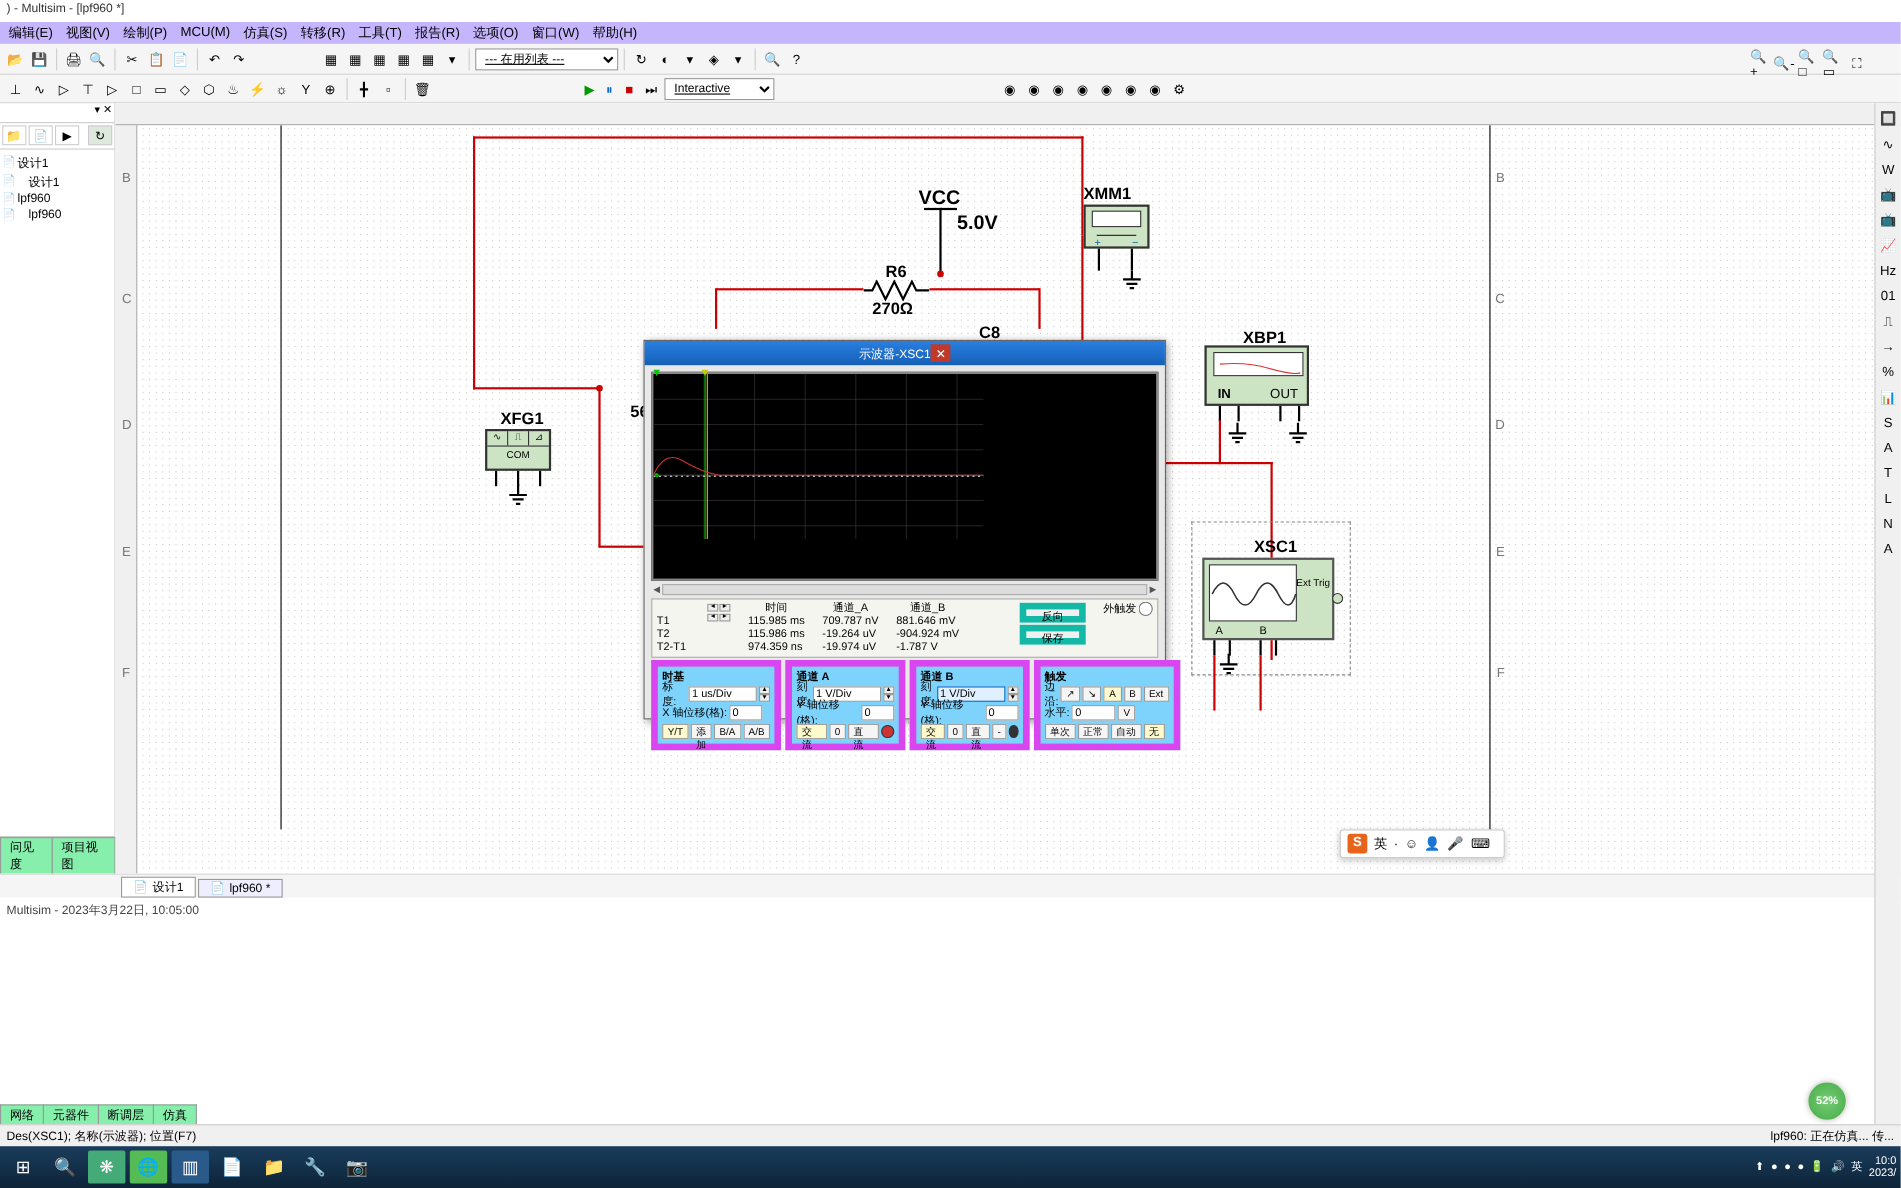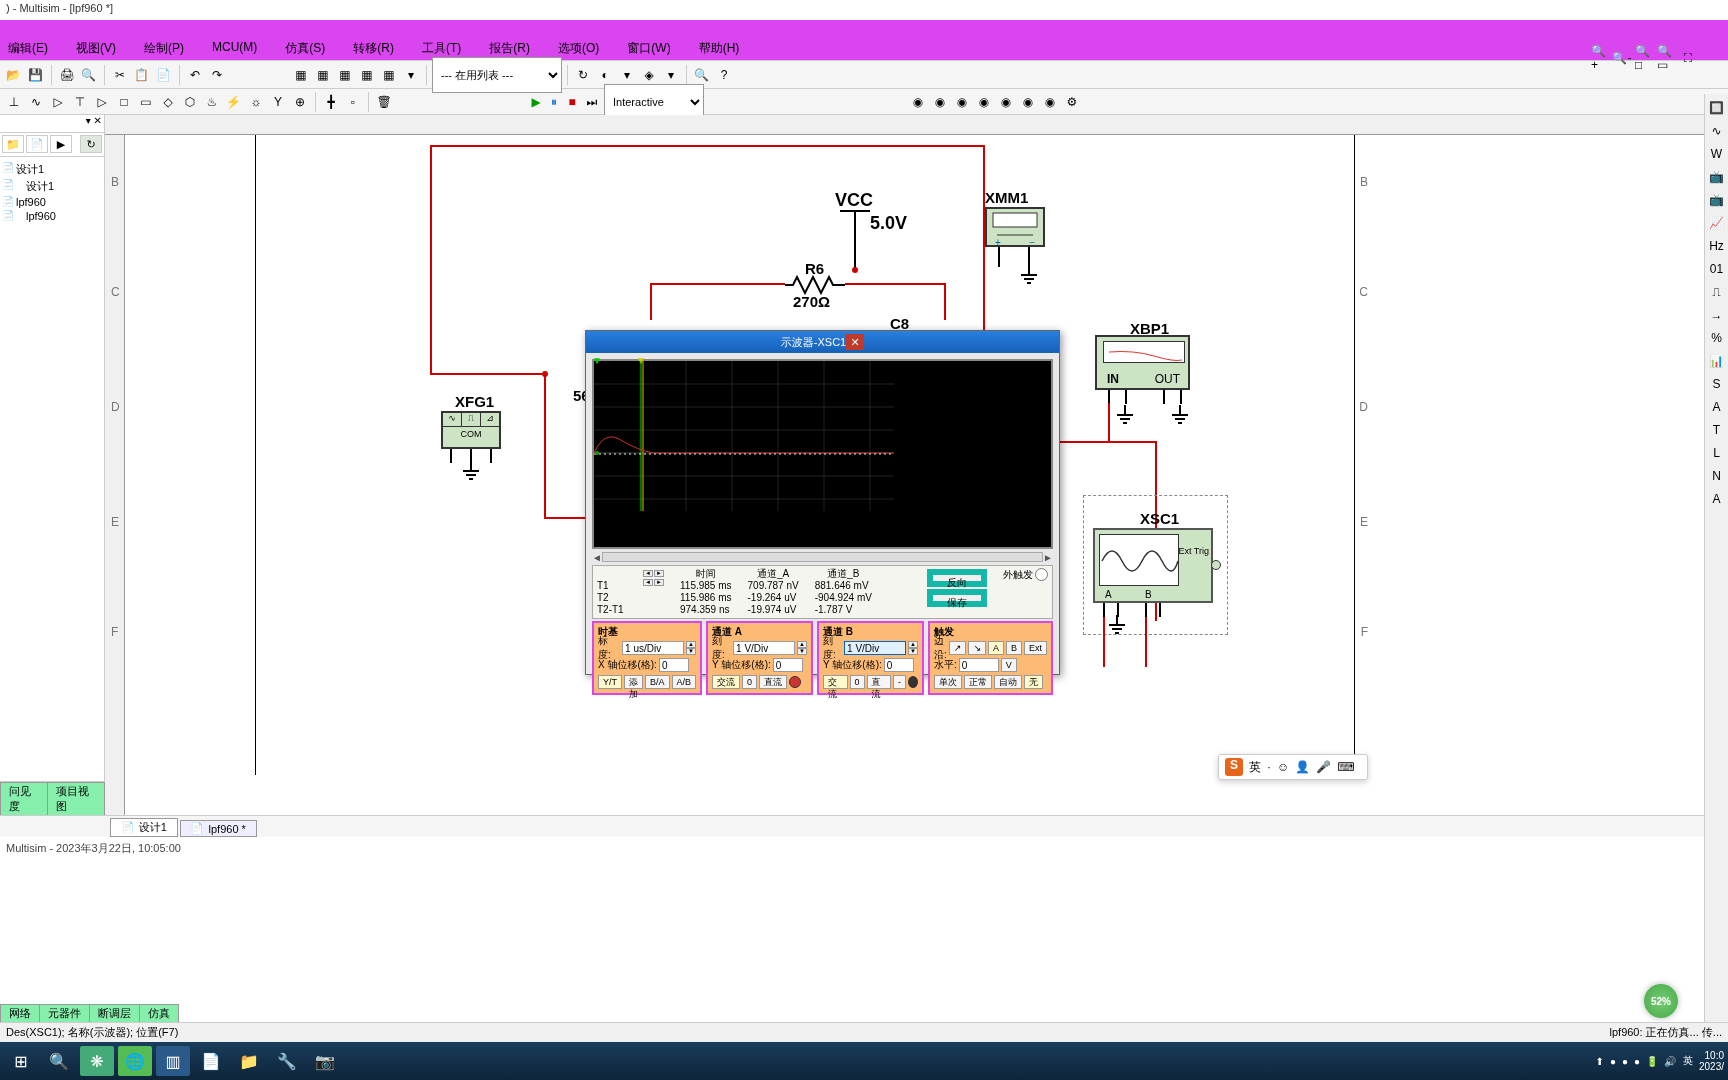--- a/index.html
+++ b/index.html
@@ -1,24 +1,24 @@
 <!DOCTYPE html>
 <html><head>
 <meta charset="utf-8">
 <style>
 * { box-sizing: border-box; margin: 0; padding: 0; font-family: "Microsoft YaHei", Tahoma, sans-serif; }
 body { width: 1728px; height: 1080px; background: #fff; overflow: hidden; position: relative; font-size: 12px; }
 .titlebar { height: 20px; background: #fff; padding: 2px 6px; font-size: 11px; color: #333; }
-.menubar { height: 20px; background: #d946ef; display: flex; gap: 28px; padding: 20px 8px; border-bottom: 1px solid #ccc; }
+.menubar { height: 20px; background: #c4b5fd; display: flex; gap: 12px; padding: 2px 8px; border-bottom: 1px solid #ccc; }
 .menubar span { font-size: 12px; cursor: default; }
 .toolbar1 { height: 28px; background: #f5f5f5; border-bottom: 1px solid #ccc; display: flex; align-items: center; padding: 0 4px; gap: 2px; }
 .toolbar2 { height: 26px; background: #f5f5f5; border-bottom: 1px solid #ccc; display: flex; align-items: center; padding: 0 4px; gap: 2px; }
 .tbtn { width: 20px; height: 20px; border: 1px solid transparent; display: flex; align-items: center; justify-content: center; font-size: 12px; cursor: pointer; }
 .sep { width: 1px; height: 20px; background: #ccc; margin: 0 3px; }
-.dropdown { height: 36px; border: 1px solid #999; background: #fff; font-size: 11px; padding: 0 4px; }
+.dropdown { height: 20px; border: 1px solid #999; background: #fff; font-size: 11px; padding: 0 4px; text-decoration: underline; }
 .main { display: flex; height: 700px; }
 .sidebar { width: 105px; border-right: 1px solid #ccc; background: #fff; display: flex; flex-direction: column; }
 .sidebar-tabs { height: 24px; display: flex; gap: 2px; padding: 2px; border-bottom: 1px solid #ccc; }
 .sidebar-tab { width: 22px; height: 18px; border: 1px solid #ccc; display: flex; align-items: center; justify-content: center; font-size: 11px; }
 .tree { flex: 1; font-size: 11px; padding: 4px; overflow: auto; }
 .tree-item { padding: 1px 0 1px 12px; position: relative; }
 .tree-item::before { content: "📄"; position: absolute; left: -2px; font-size: 10px; }
 .canvas-wrap { flex: 1; position: relative; background: #fff; overflow: hidden; }
 .ruler-h { height: 20px; background: #f0f0f0; border-bottom: 1px solid #999; }
 .ruler-v { position: absolute; left: 0; top: 20px; bottom: 0; width: 20px; background: #f0f0f0; border-right: 1px solid #999; }
@@ -40,21 +40,21 @@
 .scope-close { width: 18px; height: 16px; background: #c0392b; color: #fff; display: flex; align-items: center; justify-content: center; font-size: 11px; cursor: pointer; }
 .scope-screen { margin: 6px 6px 2px 6px; height: 190px; background: #000; border: 2px solid #888; position: relative; }
 .scope-grid { position: absolute; inset: 0; }
 .scope-trace { position: absolute; inset: 0; }
 .scope-scroll { height: 12px; margin: 0 6px; display: flex; align-items: center; font-size: 10px; color: #555; }
 .scope-readout { margin: 2px 6px; border: 1px solid #aaa; background: #f5f5f0; padding: 2px 4px; font-size: 10px; display: flex; gap: 16px; align-items: flex-start; }
 .readout-col { display: flex; flex-direction: column; gap: 0; }
 .readout-col span { white-space: nowrap; font-size: 10px; line-height: 12px; }
 .readout-btn { width: 60px; height: 18px; border: 6px solid #14b8a6; background: #f0f0f0; font-size: 10px; margin: 1px 0; text-align: center; line-height: 16px; }
 .scope-ctrls { display: flex; margin: 2px 6px 4px 6px; gap: 4px; font-size: 10px; }
-.ctrl-panel { border: 2px solid #d946ef; padding: 2px 4px; flex: 1; background: #fdba74; }
+.ctrl-panel { border: 6px solid #d946ef; padding: 2px 4px; flex: 1; background: #7dd3fc; }
 .ctrl-row { display: flex; align-items: center; gap: 2px; margin: 1px 0; height: 16px; }
 .ctrl-input { width: 62px; height: 14px; border: 1px solid #999; background: #fff; font-size: 10px; padding: 0 2px; }
 .ctrl-btn-sm { border: 1px solid #999; background: #f5f5f5; font-size: 9px; padding: 0 4px; height: 14px; line-height: 12px; }
 .xsc1-box { position: absolute; width: 120px; height: 75px; background: #cde4c4; border: 2px solid #555; }
 .xbp1-box { position: absolute; width: 95px; height: 55px; background: #cde4c4; border: 2px solid #333; }
 .xfg1-box { position: absolute; width: 60px; height: 38px; background: #cde4c4; border: 2px solid #333; }
 .bottom-tab { border: 1px solid #999; border-bottom: none; padding: 1px 8px; font-size: 11px; background: #86efac; margin-right: -1px; }
 .status-area { height: 24px; padding: 4px 6px; font-size: 11px; color: #444; }
 .statusbar { position: absolute; bottom: 38px; left: 0; right: 0; height: 20px; background: #f0f0f0; border-top: 1px solid #ccc; display: flex; align-items: center; justify-content: space-between; padding: 0 6px; font-size: 11px; }
 .right-tools { position: absolute; right: 0; top: 94px; width: 24px; bottom: 58px; background: #f0f0f0; border-left: 1px solid #ccc; display: flex; flex-direction: column; align-items: center; gap: 3px; padding-top: 4px; }

